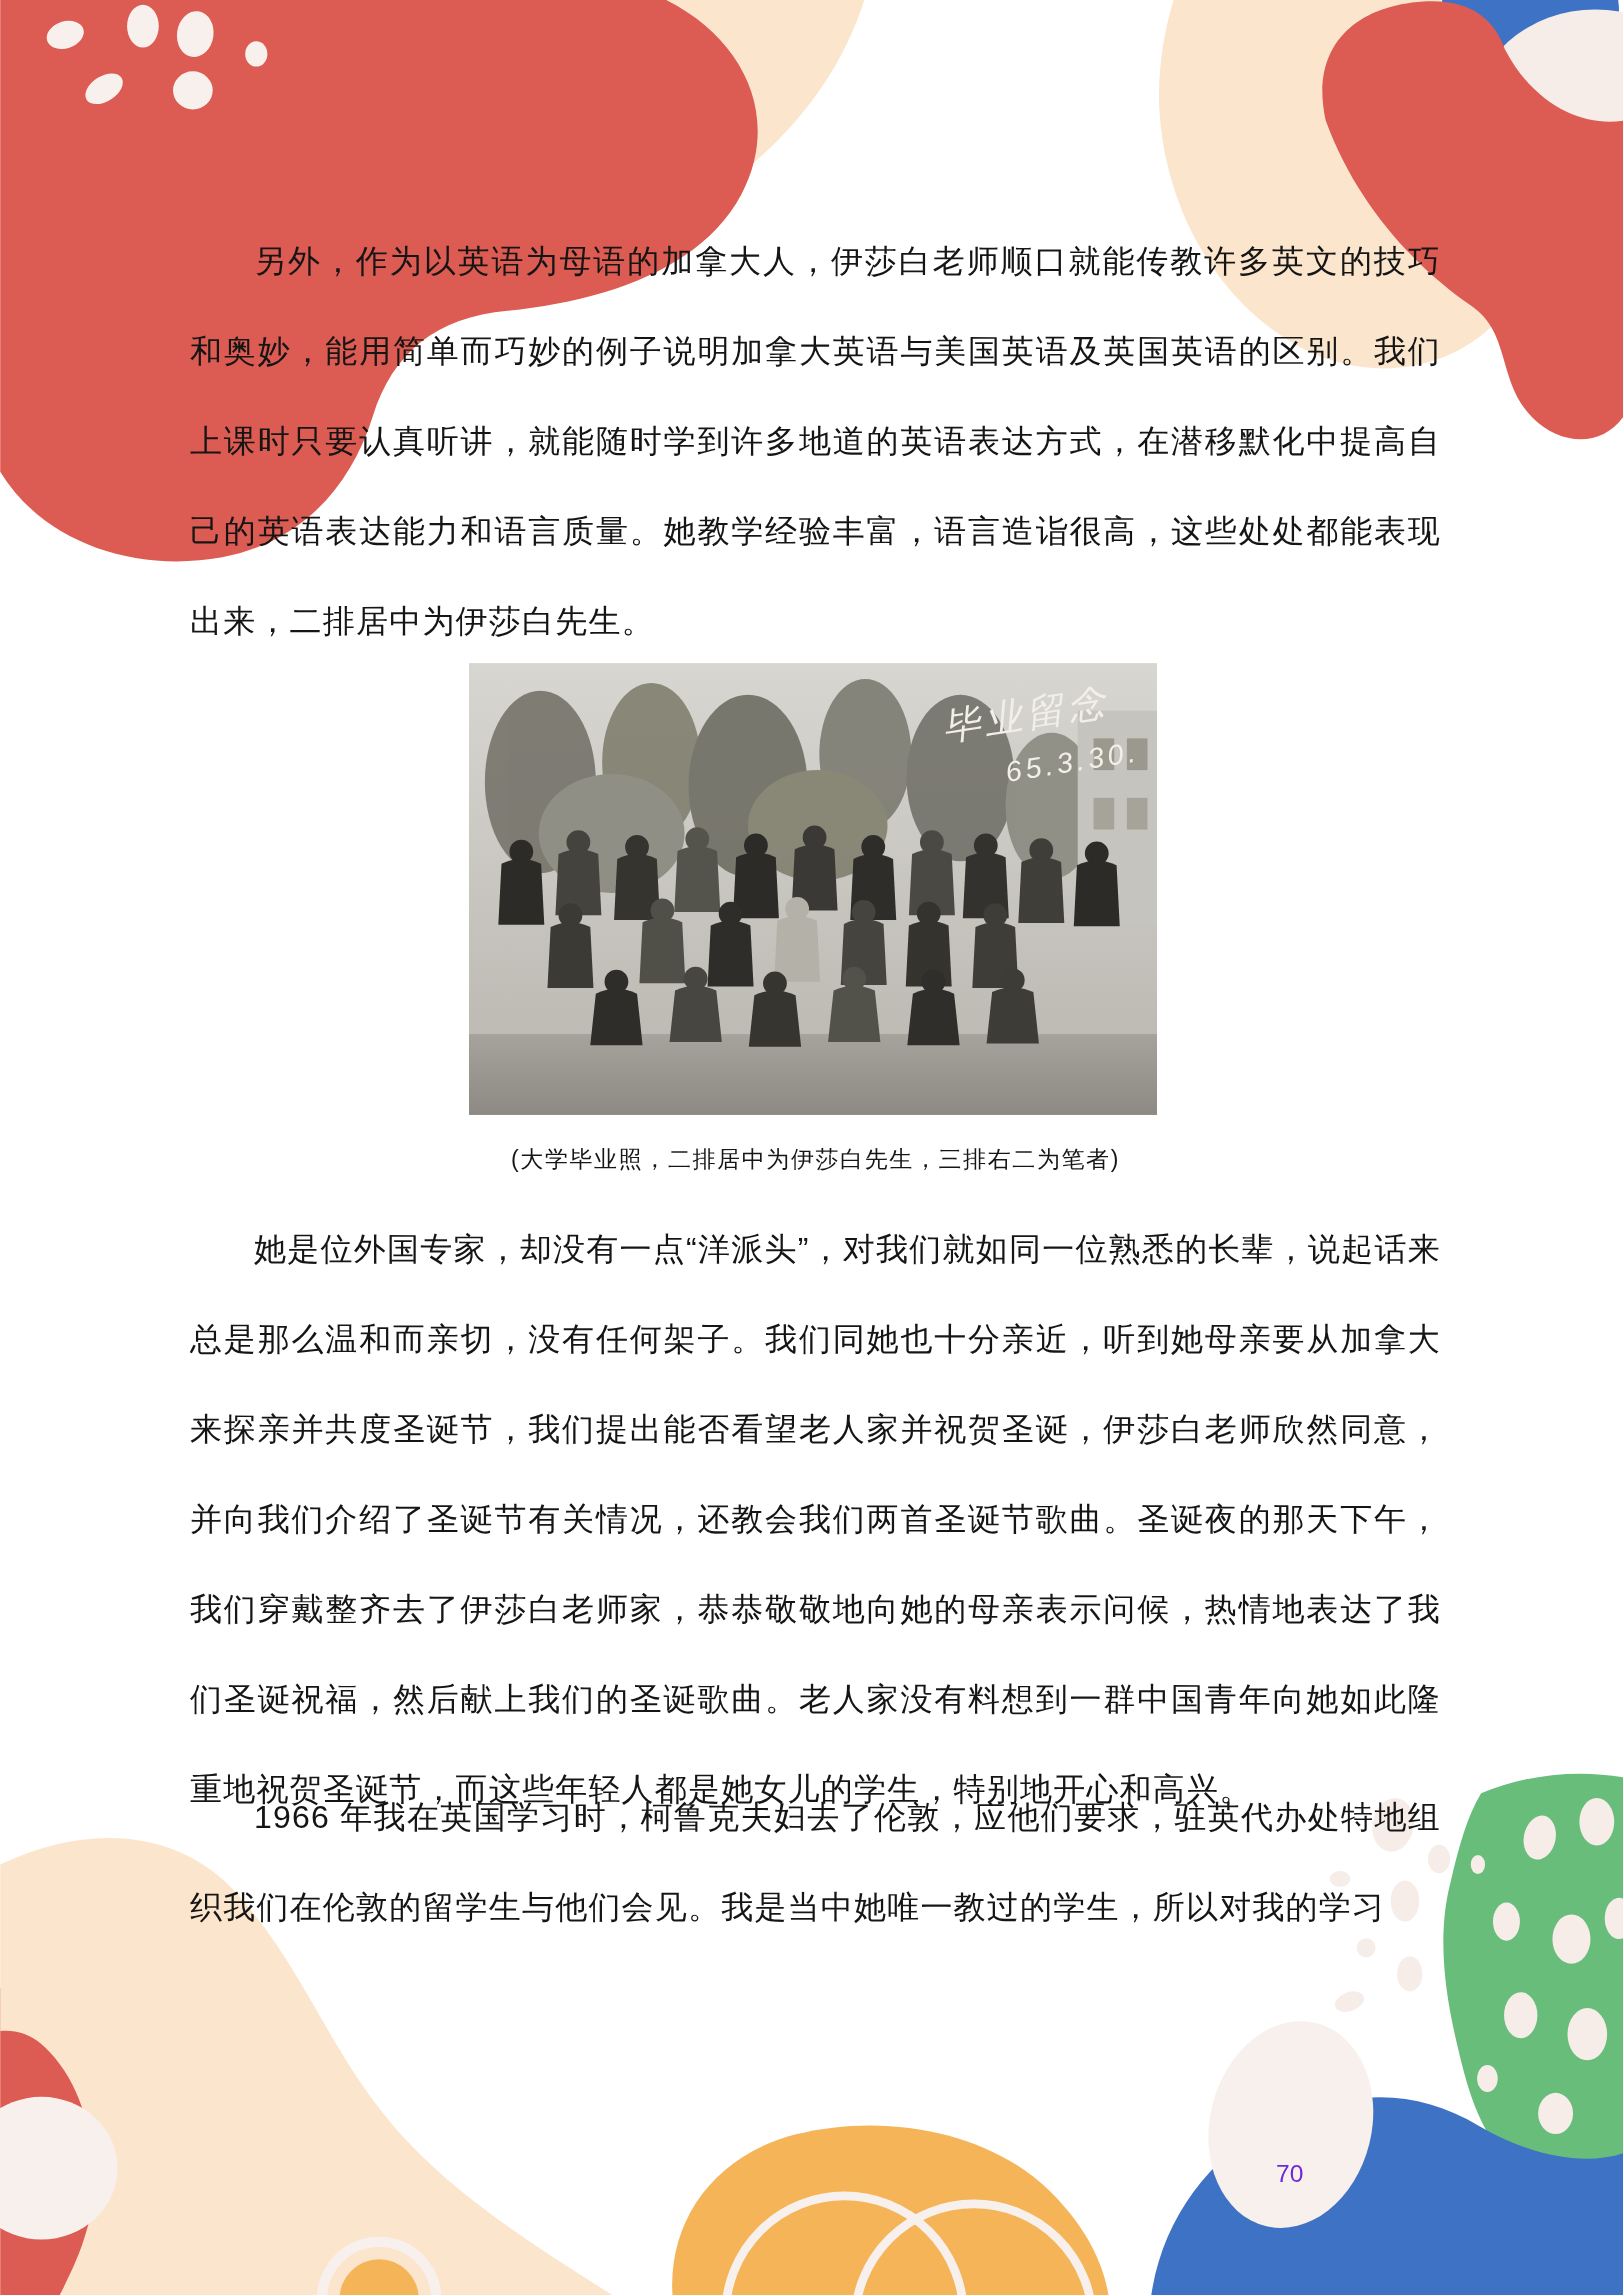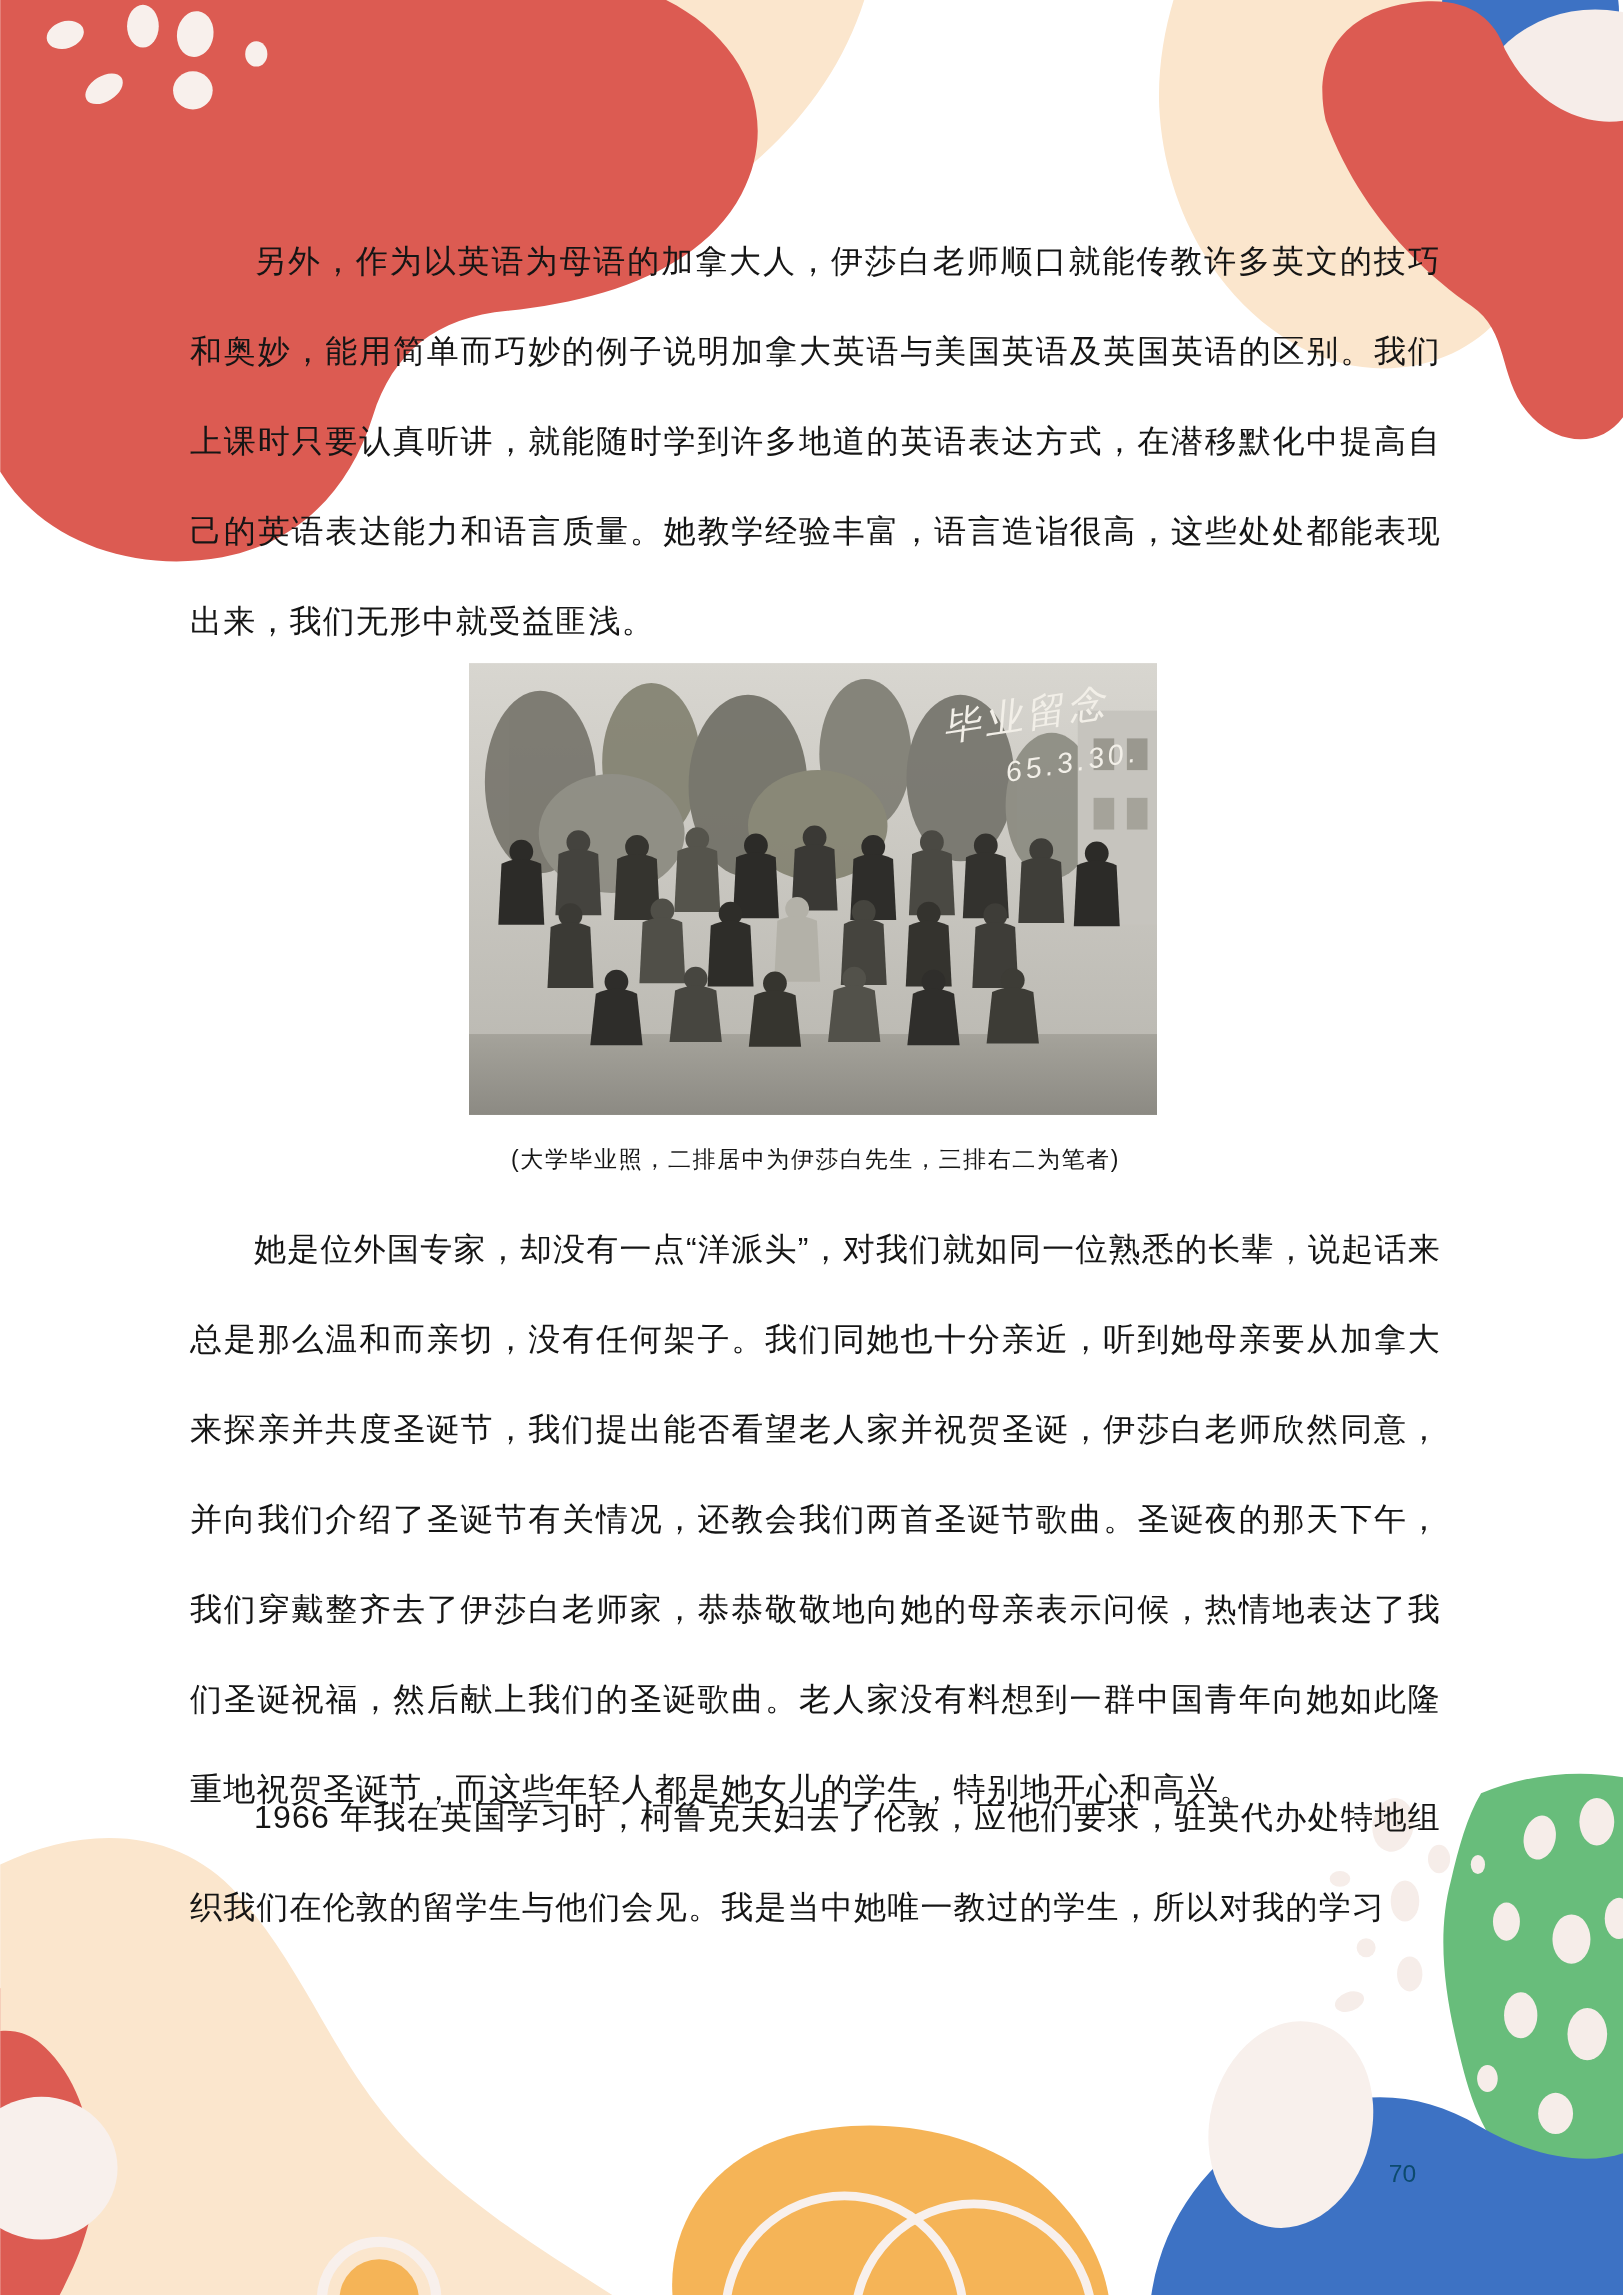--- a/index.html
+++ b/index.html
@@ -24,22 +24,22 @@
   .par3{top:1772px;}
   .photo-fig{
     position:absolute;left:469px;top:663px;width:688px;height:452px;margin:0;
   }
   .photo-fig svg{display:block;width:688px;height:452px;}
   .photo-caption{
     position:absolute;left:190px;top:1144px;width:1251px;
     font-size:23px;letter-spacing:1.6px;text-align:center;color:#161616;
   }
   .page-number{
-    position:absolute;left:1367px;top:2160px;width:71px;
-    font-size:24.6px;color:#0c4a6e;text-align:center;
+    position:absolute;left:1276px;top:2160px;width:71px;
+    font-size:24.6px;color:#6d28d9;
   }
   .handwriting{font-style:italic;letter-spacing:5px;}
 </style>
 </head>
 <body>
 
 <div class="page">
 
   <svg class="decor" viewBox="0 0 2048 2895" aria-hidden="true">
 
@@ -106,21 +106,21 @@
         <ellipse cx="1962" cy="2666" rx="22" ry="26"></ellipse>
         <ellipse cx="1864" cy="2352" rx="9" ry="12"></ellipse>
       </g>
       <path fill="#3D72C4" d="M1452,2895 C1468,2788 1540,2700 1642,2664 C1725,2635 1795,2640 1866,2682 C1934,2722 2002,2732 2048,2716 L2048,2895 Z"></path>
       <ellipse fill="#F8F0EC" cx="1628" cy="2680" rx="102" ry="132" transform="rotate(14 1628 2680)"></ellipse>
     </g>
   </svg>
 
   <div class="content-layer">
 
-    <p class="body-par par1">另外，作为以英语为母语的加拿大人，伊莎白老师顺口就能传教许多英文的技巧和奥妙，能用简单而巧妙的例子说明加拿大英语与美国英语及英国英语的区别。我们上课时只要认真听讲，就能随时学到许多地道的英语表达方式，在潜移默化中提高自己的英语表达能力和语言质量。她教学经验丰富，语言造诣很高，这些处处都能表现出来，我们无形中就受益匪浅。</p>
+    <p class="body-par par1">另外，作为以英语为母语的加拿大人，伊莎白老师顺口就能传教许多英文的技巧和奥妙，能用简单而巧妙的例子说明加拿大英语与美国英语及英国英语的区别。我们上课时只要认真听讲，就能随时学到许多地道的英语表达方式，在潜移默化中提高自己的英语表达能力和语言质量。她教学经验丰富，语言造诣很高，这些处处都能表现出来，二排居中为伊莎白先生。</p>
 
     <figure class="photo-fig">
       <svg viewBox="0 0 868 570" aria-hidden="true">
         <defs>
           <linearGradient id="sky" x1="0" y1="0" x2="0" y2="1">
             <stop offset="0" stop-color="#d8d6d0"></stop>
               <stop offset="1" stop-color="#b7b5ae"></stop>
           </linearGradient>
           <linearGradient id="gnd" x1="0" y1="0" x2="0" y2="1">
             <stop offset="0" stop-color="#a5a39b"></stop>

